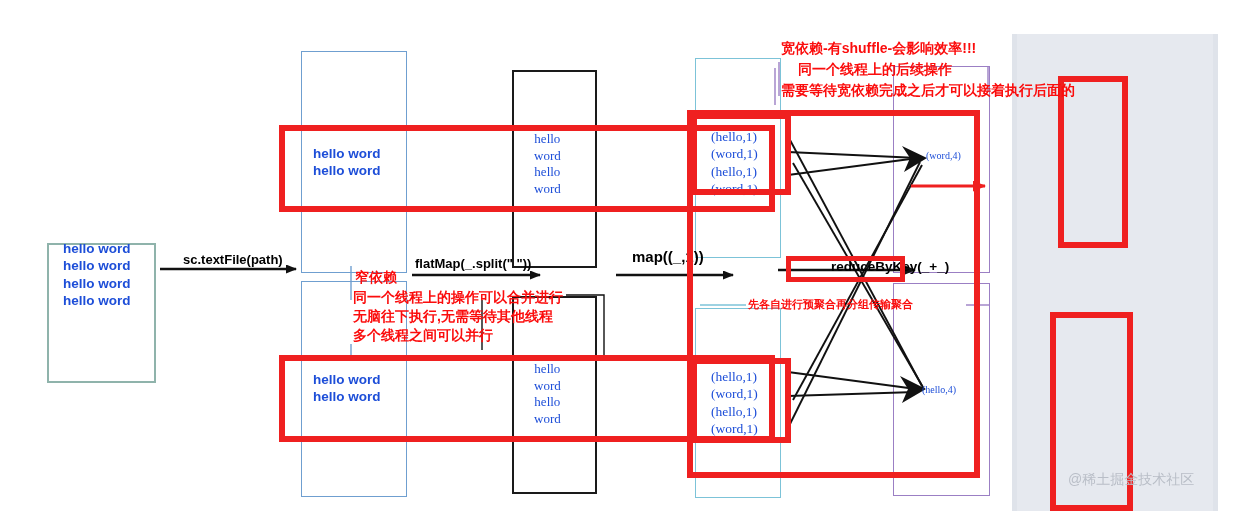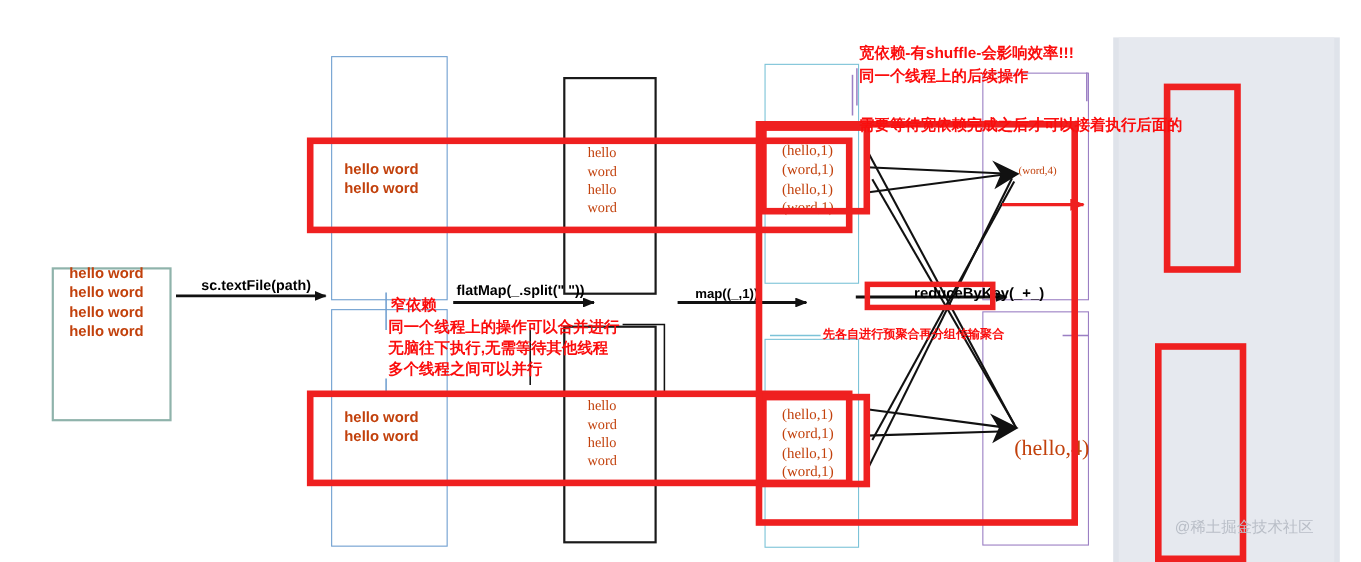--- a/index.html
+++ b/index.html
@@ -34,21 +34,21 @@
     position: absolute;
     box-sizing: border-box;
     border: 6px solid #ef2020;
     background: transparent;
   }
   .redbox-thin { border-width: 5px; }
 
   
   .tblock {
     position: absolute;
-    color: #c2410c;
+    color: #1d4ed8;
     white-space: pre-line;
     line-height: 1.28;
   }
   .t-bold { font-weight: bold; }
   .t-serif { font-family: "Liberation Serif", "DejaVu Serif", serif; }
   .t-sans  { font-family: "Liberation Sans", "DejaVu Sans", sans-serif; }
 
   
   .annot {
     position: absolute;
@@ -218,25 +218,25 @@
   <div class="tblock t-serif" style="left:711px; top:128px; font-size:13.5px;">(hello,1)
 (word,1)
 (hello,1)
 (word,1)</div>
   <div class="tblock t-serif" style="left:711px; top:368px; font-size:13.5px;">(hello,1)
 (word,1)
 (hello,1)
 (word,1)</div>
 
   <div class="tblock t-serif" style="left:926px; top:150px; font-size:10px;">(word,4)</div>
-  <div class="tblock t-serif" style="left:922px; top:396px; font-size:20px;">(hello,4)</div>
+  <div class="tblock t-serif" style="left:922px; top:384px; font-size:10px;">(hello,4)</div>
 
   <div class="oplabel" style="left:183px; top:252px; font-size:13px;">sc.textFile(path)</div>
   <div class="oplabel" style="left:415px; top:256px; font-size:13px;">flatMap(_.split(" "))</div>
-  <div class="oplabel" style="left:632px; top:260px; font-size:12px;">map((_,1))</div>
+  <div class="oplabel" style="left:632px; top:248px; font-size:15px;">map((_,1))</div>
   <div class="oplabel" style="left:791px; top:259px; font-size:13.5px;padding-left:40px;">reduceByKey(_+_)</div>
 
   <div class="redbox" style="left:279px; top:125px; width:496px; height:87px;"></div>
 
   <div class="redbox" style="left:279px; top:355px; width:496px; height:87px;"></div>
 
   <div class="redbox" style="left:691px; top:113px; width:100px; height:82px;"></div>
   <div class="redbox" style="left:691px; top:358px; width:100px; height:85px;"></div>
 
   <div class="redbox" style="left:687px; top:110px; width:293px; height:368px;"></div>
@@ -245,20 +245,20 @@
 
   <div class="redbox" style="left:1058px; top:76px; width:70px; height:172px;"></div>
   <div class="redbox" style="left:1050px; top:312px; width:83px; height:199px;"></div>
 
   <div class="annot" style="left:355px; top:268px; font-size:14px;">窄依赖</div>
   <div class="annot" style="left:781px; top:39px; font-size:14px;">宽依赖-有shuffle-会影响效率!!!</div>
 
   <div class="annot" style="left:353px; top:288px; font-size:14px;">同一个线程上的操作可以合并进行
 无脑往下执行,无需等待其他线程
 多个线程之间可以并行</div>
-  <div class="annot" style="left:781px; top:60px; font-size:14px;">同一个线程上的后续操作</div>
-  <div class="annot" style="left:781px; top:81px; font-size:14px;margin-top:23px;">需要等待宽依赖完成之后才可以接着执行后面的</div>
+  <div class="annot" style="left:798px; top:60px; font-size:14px;">同一个线程上的后续操作</div>
+  <div class="annot" style="left:781px; top:81px; font-size:14px;">需要等待宽依赖完成之后才可以接着执行后面的</div>
 
   <div class="annot" style="left:748px; top:297px; font-size:11px;">先各自进行预聚合再分组传输聚合</div>
 
   <div class="watermark" style="left:1068px; top:471px;text-align:right;">@稀土掘金技术社区</div>
 
 </div>
 
 </body></html>

